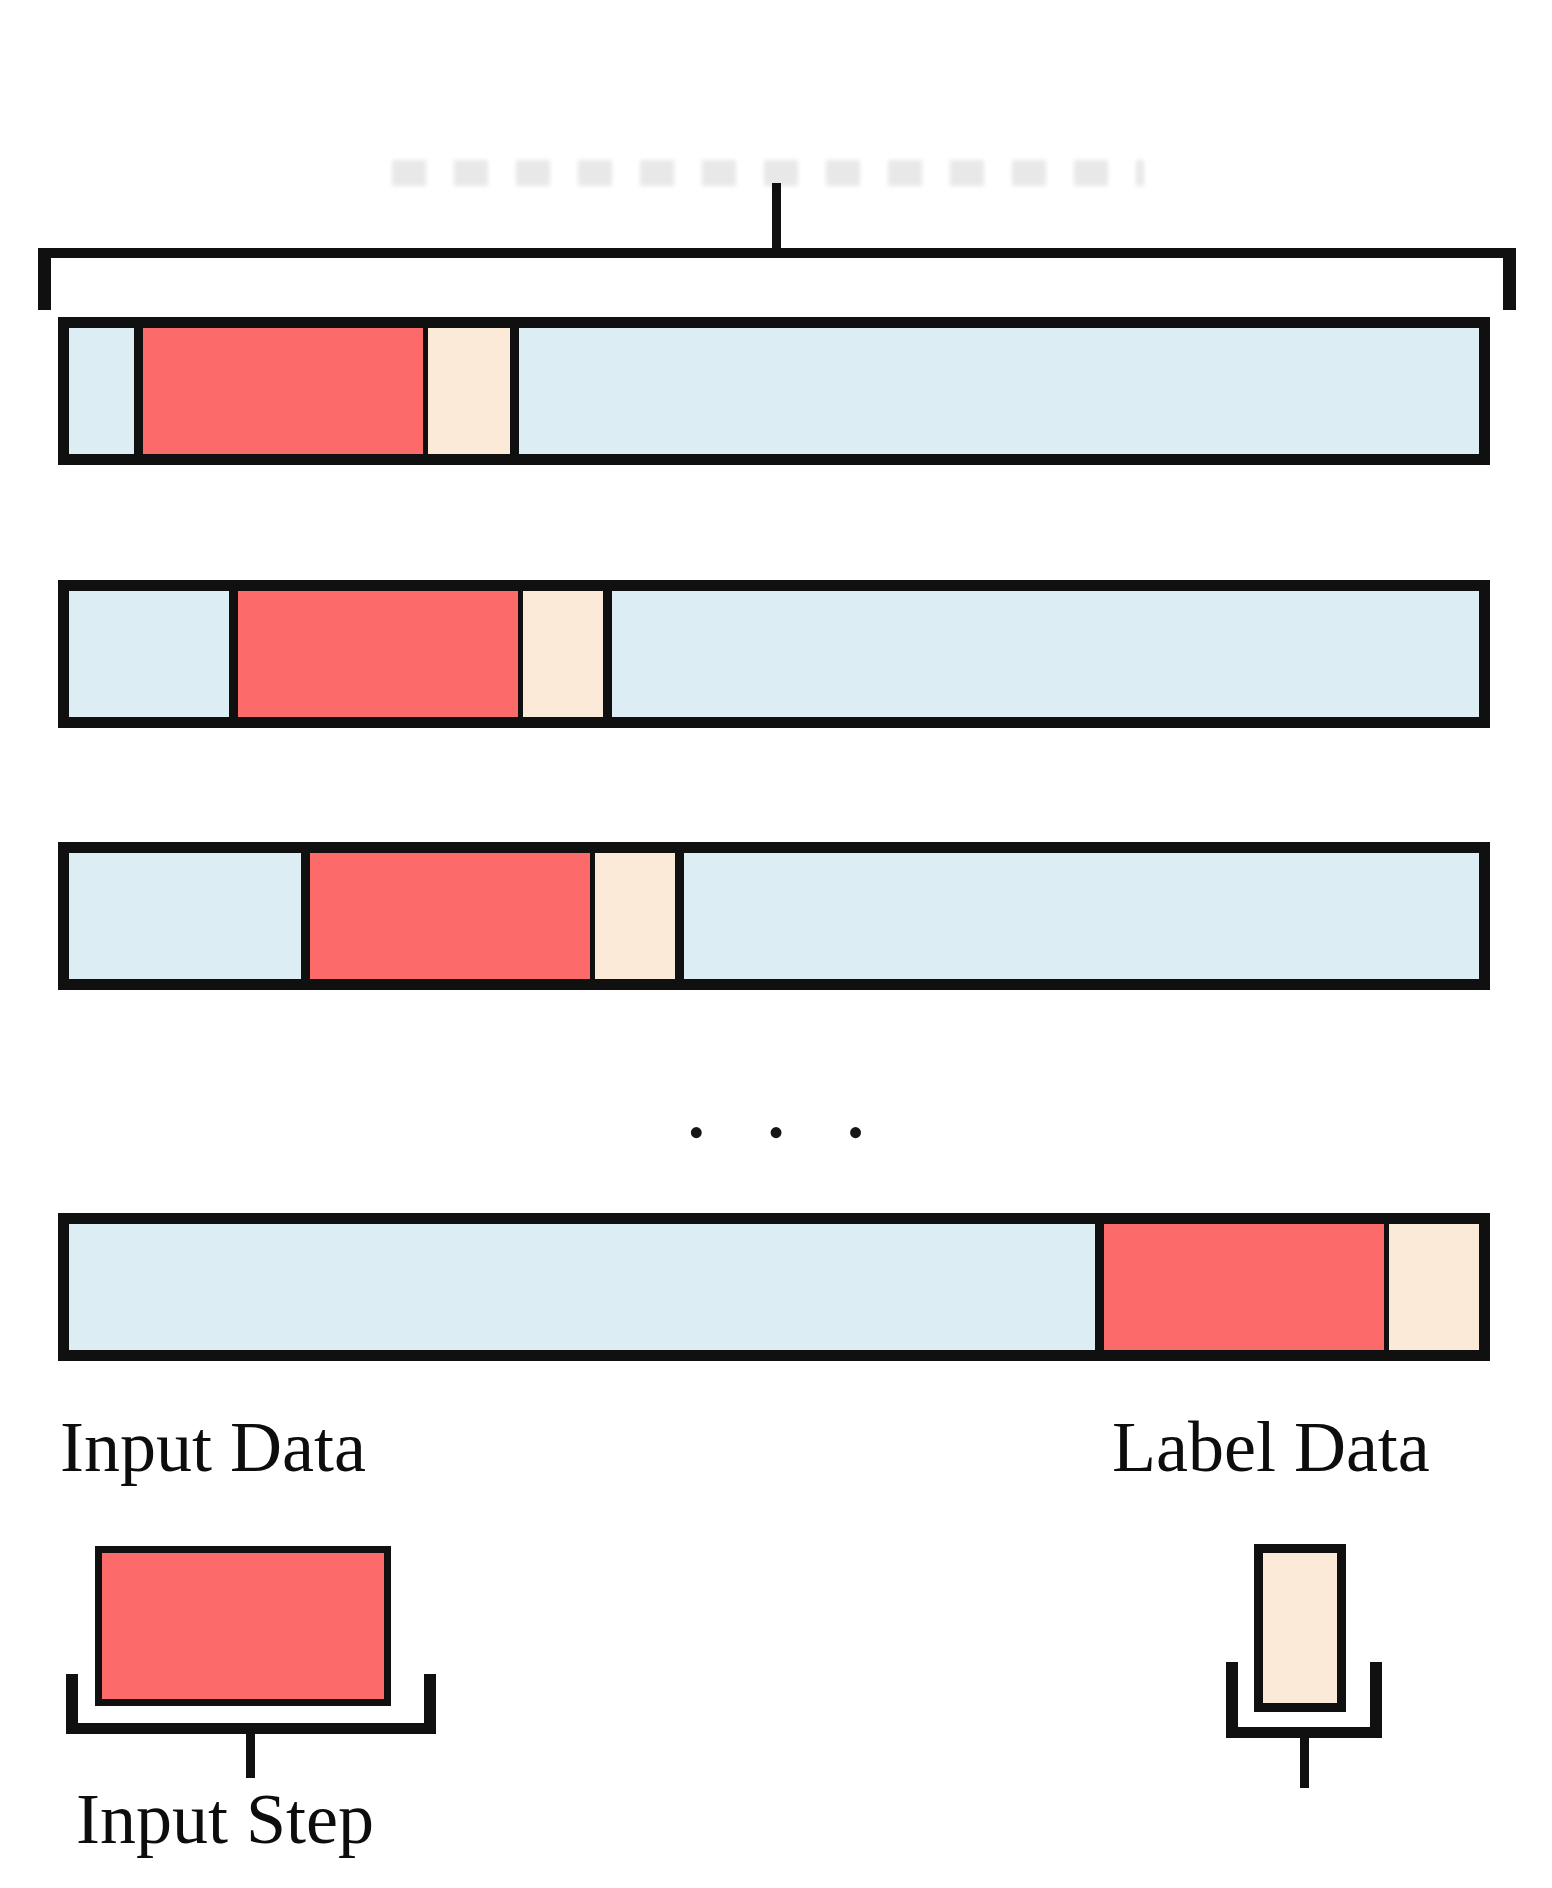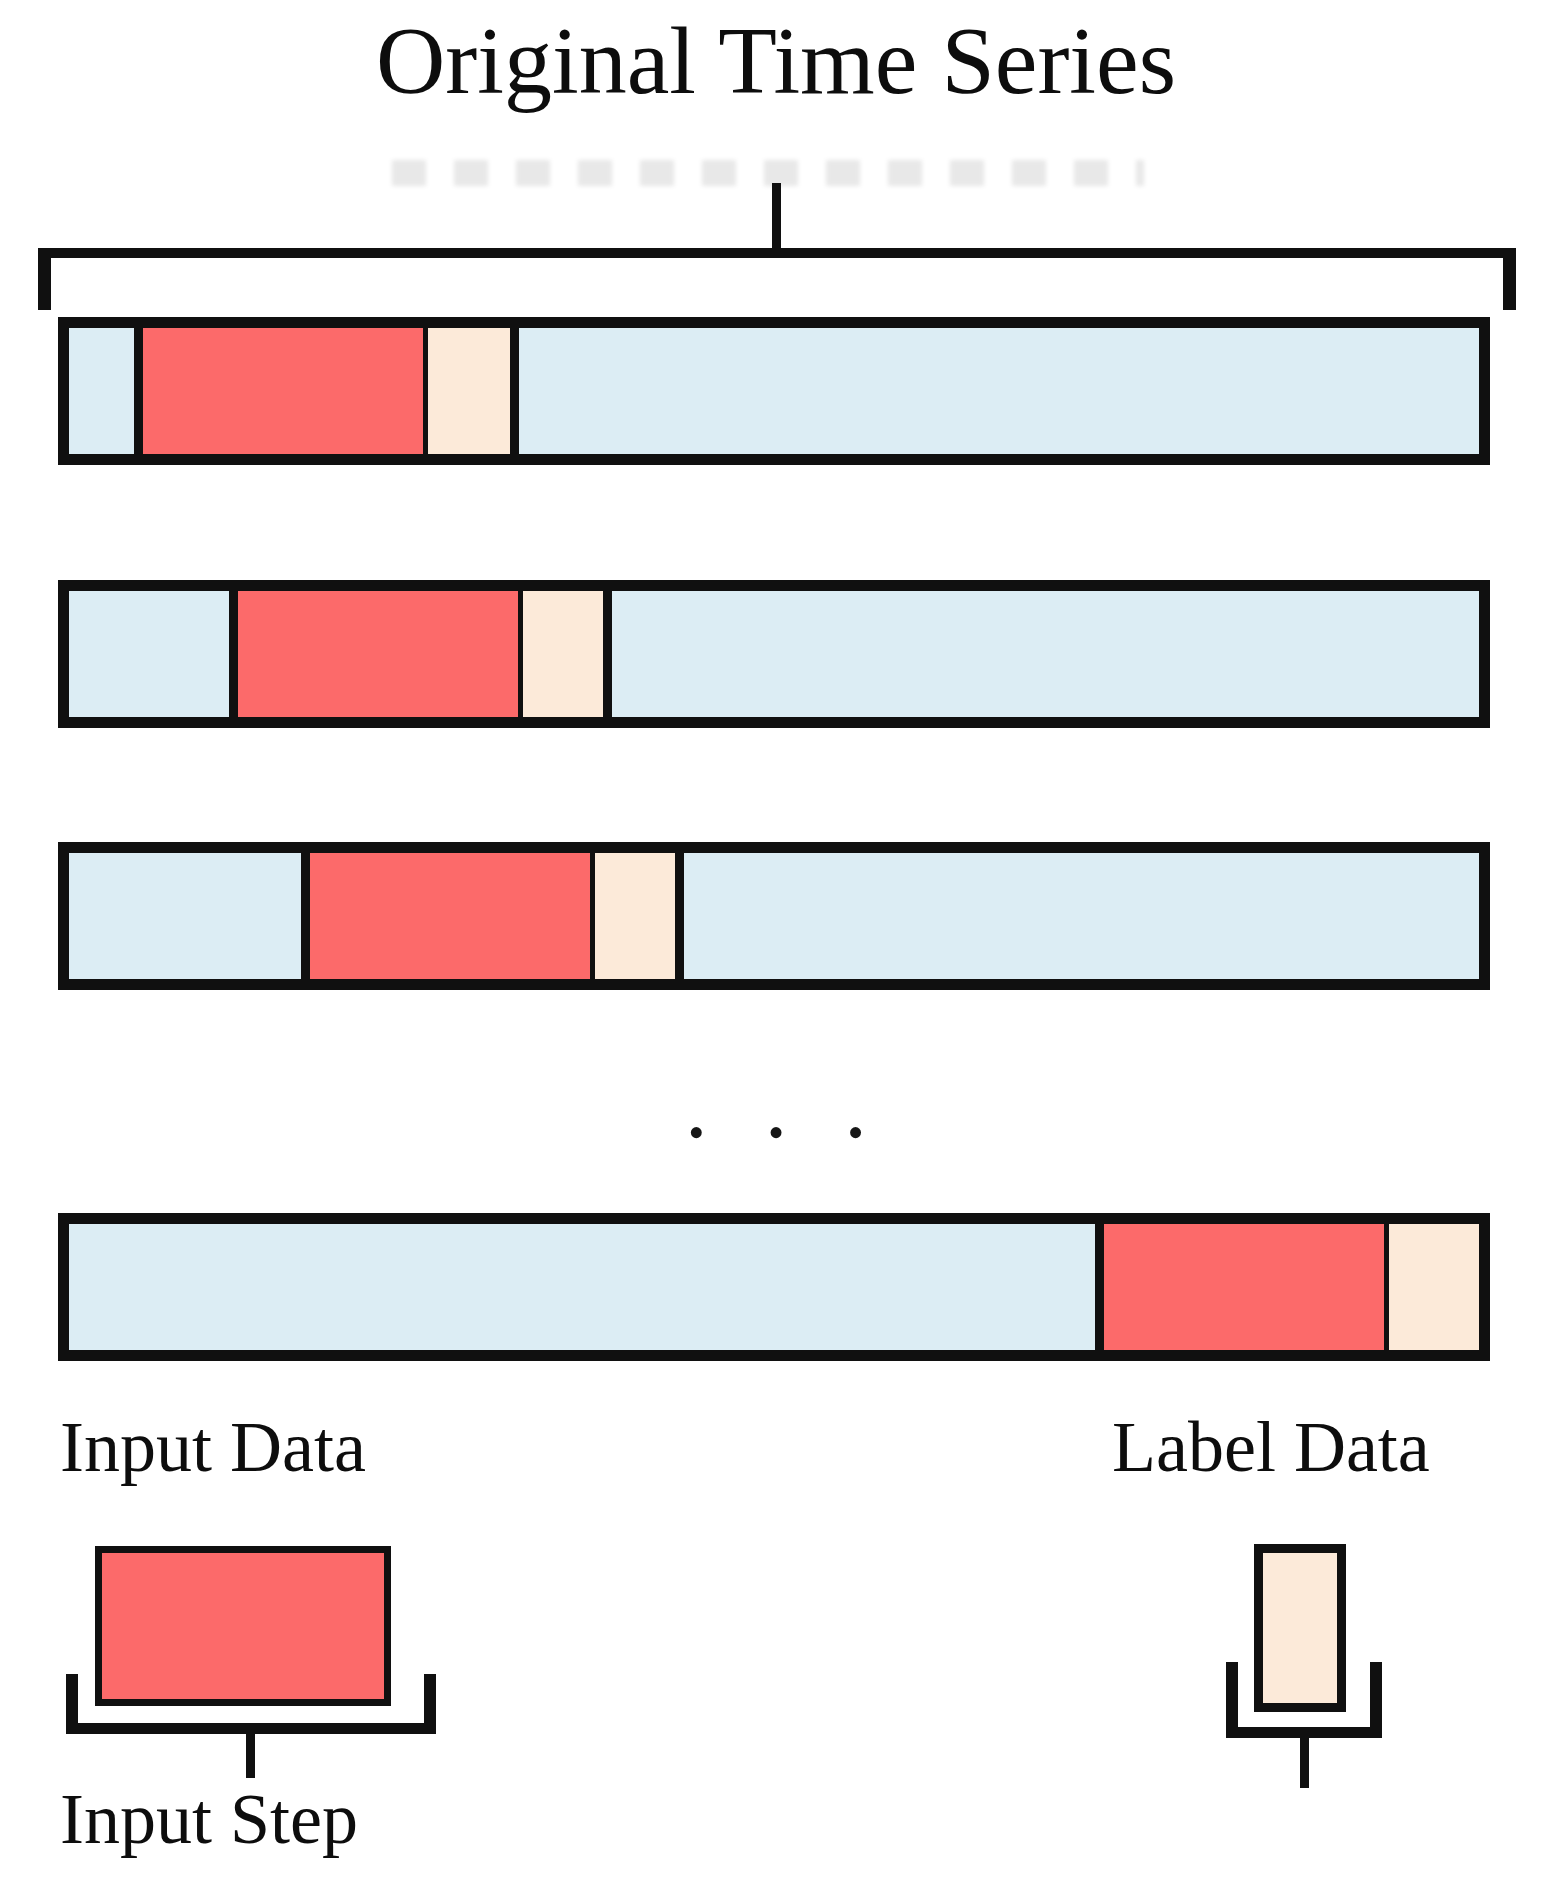--- a/index.html
+++ b/index.html
@@ -46,21 +46,21 @@
   .ellipsis{
     position:absolute;top:1106px;left:0;width:100%;
     text-align:center;font-size:46px;letter-spacing:26px;
     color:#161616;text-indent:26px;
   }
   .legend-text{
     position:absolute;font-size:72px;line-height:1.1;white-space:nowrap;
     color:#0d0d0d;
   }
   .lt-input-data{left:60px;top:1408px;}
-  .lt-input-step{left:60px;top:1780px;}
+  .lt-input-step{left:76px;top:1780px;}
   .lt-label-data{left:1112px;top:1408px;}
   .lt-output-step{left:1096px;top:1780px;}
   .swatch-input{
     position:absolute;left:95px;top:1546px;width:296px;height:160px;
     background:var(--input);border:7px solid var(--ink);
     box-sizing:border-box;z-index:2;
   }
   .bracket-input{
     position:absolute;left:66px;top:1674px;width:370px;height:60px;
     border-bottom:11px solid var(--ink);
@@ -87,21 +87,20 @@
   .tick-label{
     position:absolute;left:1300px;top:1738px;width:9px;height:50px;
     background:var(--ink);
   }
 </style>
 </head>
 <body>
 
 <div class="canvas" style="--input: #fc6a6a; --label: #fcead9; --series: #dcedf4; --ink: #101010;">
 
-  <div class="title">Original Time Series</div>
 
   <div class="ghost"></div>
 
   <div class="stem"></div>
   <div class="top-bracket"></div>
 
   <div id="bars">
       <div class="bar" style="top: 317px;">
         <div class="divider" style="left: 65px; width: 9px;"></div>
         <div class="seg red" style="left: 74px; width: 280px;"></div>

